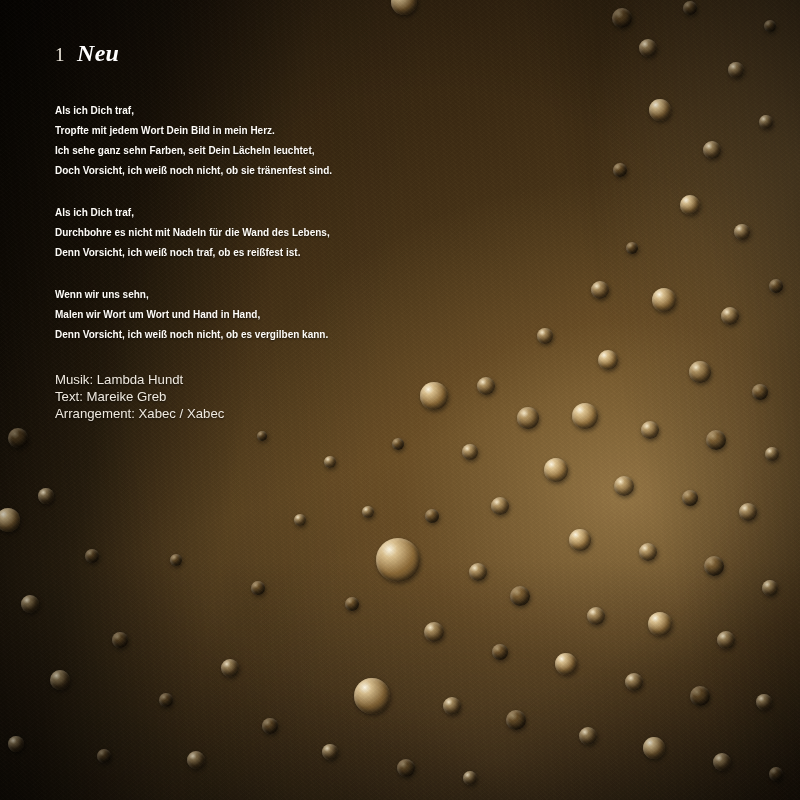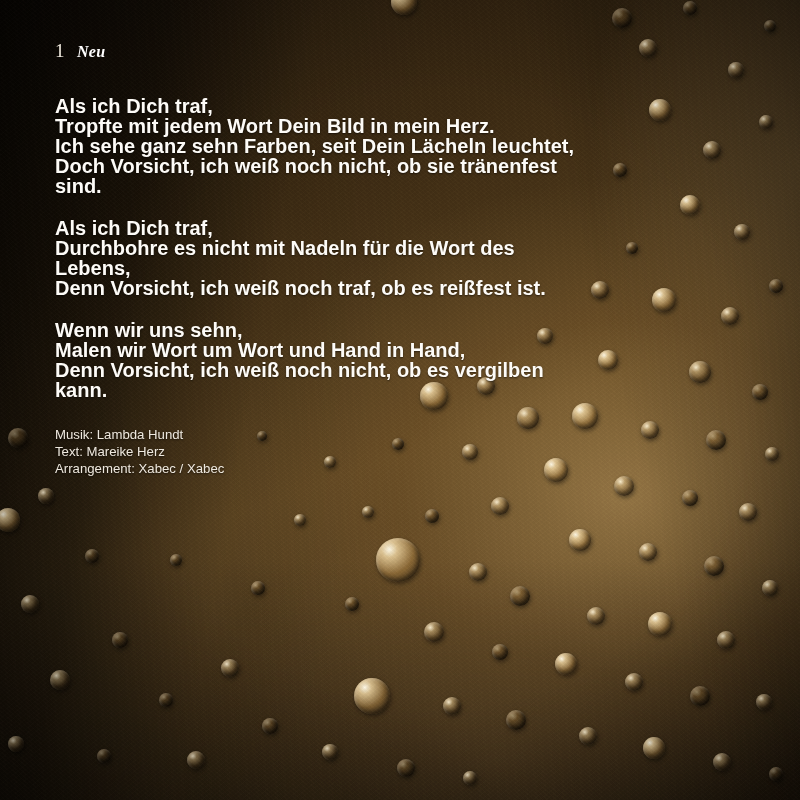--- a/index.html
+++ b/index.html
@@ -93,31 +93,31 @@
   .track-num {
     font-family: "Liberation Serif", serif;
     font-size: 19px;
     color: #f2ece1;
     letter-spacing: 0.5px;
   }
   .track-title {
     font-family: "Liberation Serif", serif;
     font-style: italic;
     font-weight: bold;
-    font-size: 16px;
+    font-size: 24px;
     color: #ffffff;
     letter-spacing: 0.3px;
   }
   .stanza {
     margin: 0 0 22px 0;
   }
   .line {
     font-family: "Liberation Sans", sans-serif;
     font-weight: bold;
-    font-size: 20px;
+    font-size: 10px;
     line-height: 20px;
     color: #fdfbf7;
     white-space: pre-wrap;
     text-shadow: 0 1px 2px rgba(0,0,0,0.55);
   }
   .credits {
     margin-top: 26px;
   }
   .credit-line {
     font-family: "Liberation Sans", sans-serif;
@@ -230,30 +230,30 @@
 
     <div id="lyrics">
         <div class="stanza">
           <div class="line">Als ich Dich traf,</div>
           <div class="line">Tropfte mit jedem Wort Dein Bild in mein Herz.</div>
           <div class="line">Ich sehe ganz sehn Farben, seit Dein Lächeln leuchtet,</div>
           <div class="line">Doch Vorsicht, ich weiß noch nicht, ob sie tränenfest sind.</div>
         </div>
         <div class="stanza">
           <div class="line">Als ich Dich traf,</div>
-          <div class="line">Durchbohre es nicht mit Nadeln für die Wort des Lebens,</div>
+          <div class="line">Durchbohre es nicht mit Nadeln für die Wand des Lebens,</div>
           <div class="line">Denn Vorsicht, ich weiß noch traf, ob es reißfest ist.</div>
         </div>
         <div class="stanza">
           <div class="line">Wenn wir uns sehn,</div>
           <div class="line">Malen wir Wort um Wort und Hand in Hand,</div>
           <div class="line">Denn Vorsicht, ich weiß noch nicht, ob es vergilben kann.</div>
         </div>
       </div>
 
     <div class="credits" id="credits">
         <div class="credit-line">Musik: Lambda Hundt</div>
-        <div class="credit-line">Text: Mareike Herz</div>
+        <div class="credit-line">Text: Mareike Greb</div>
         <div class="credit-line">Arrangement: Xabec / Xabec</div>
       </div>
 
   </div>
 </div>
 
 </body></html>

